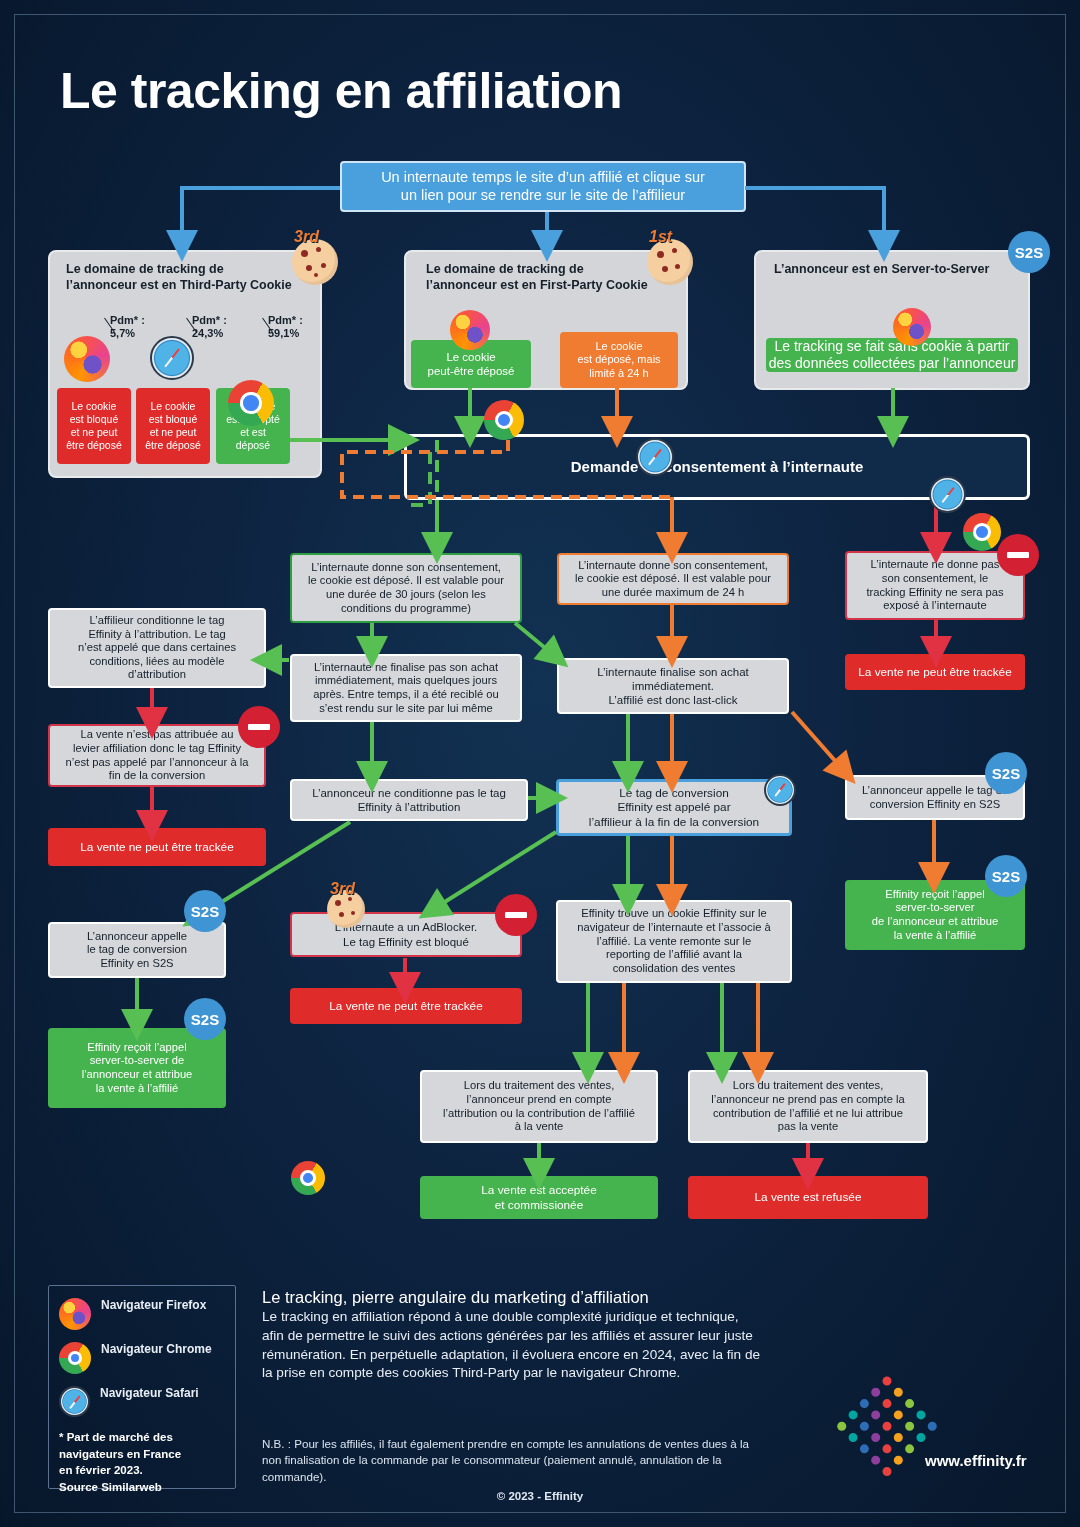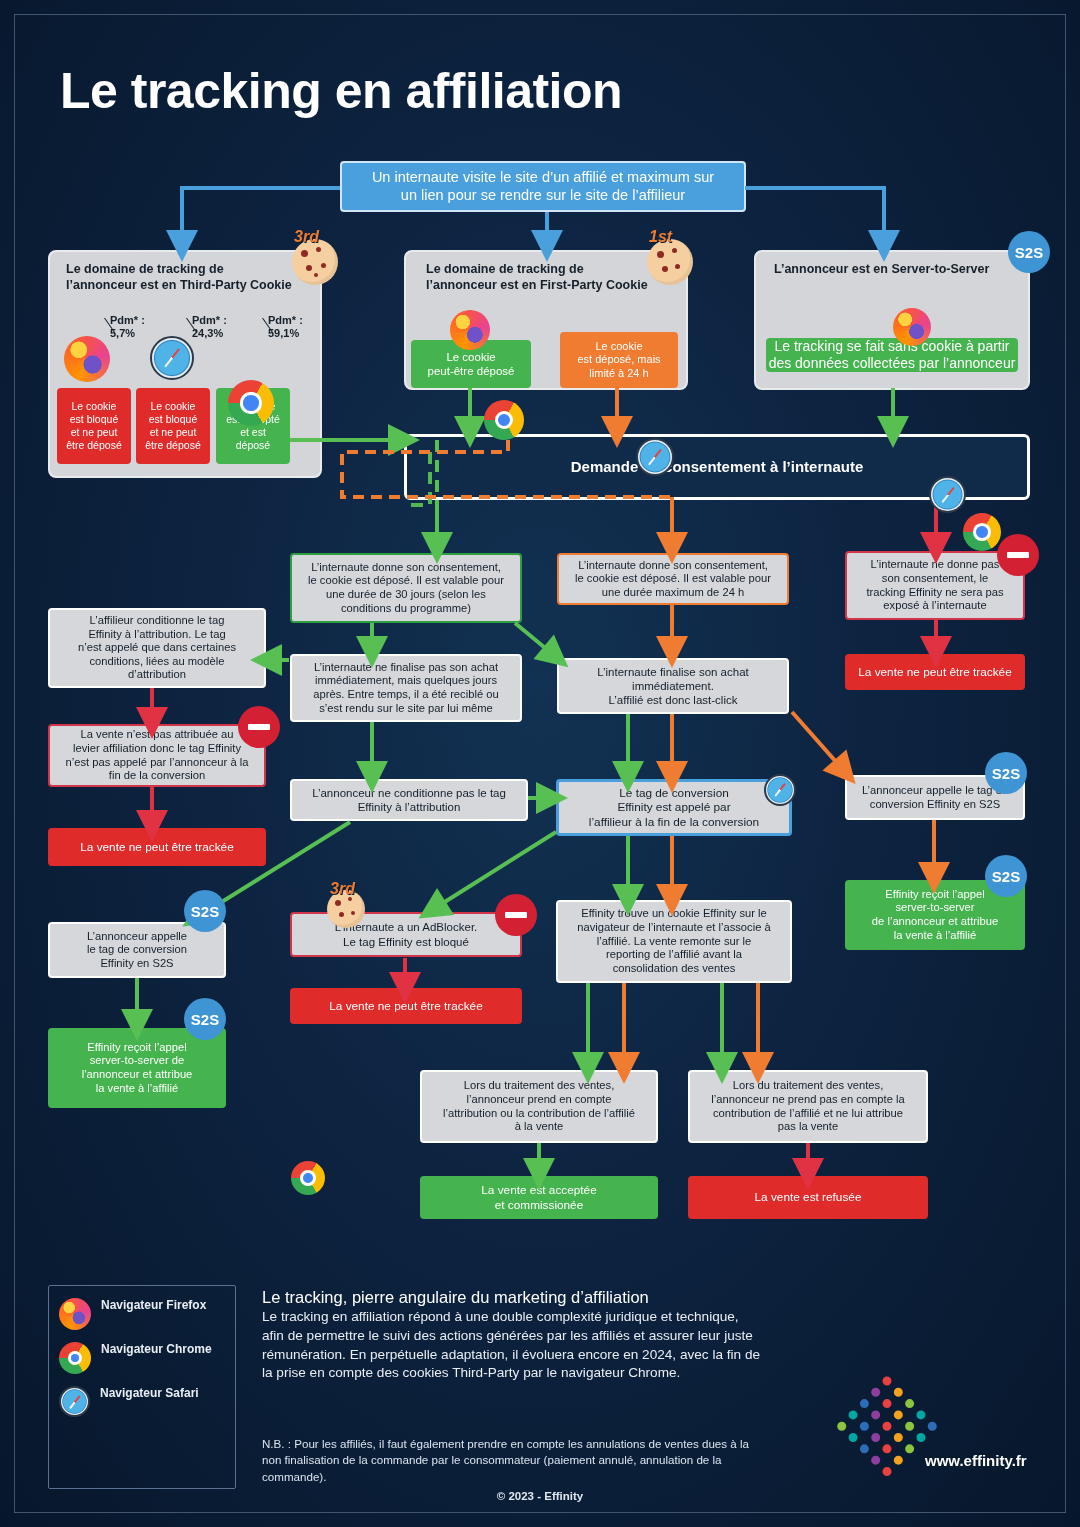--- a/index.html
+++ b/index.html
@@ -199,21 +199,21 @@
     <path d="M539,1143 L539,1174" stroke="#58bf53" marker-end="url(#aGreen)"></path>
     <path d="M808,1143 L808,1174" stroke="#e03243" marker-end="url(#aRed)"></path>
   </g>
 </svg>
 
 <div id="frame"></div>
 
 <h1 id="title">Le tracking en affiliation</h1>
 
 <div class="box blue" style="left:340px; top:161px; width:406px; height:51px; flex-direction:column; font-size:14.5px;">
-  <div>Un internaute visite le site d’un affilié et maximum sur</div>
+  <div>Un internaute temps le site d’un affilié et clique sur</div>
   <div>un lien pour se rendre sur le site de l’affilieur</div>
 </div>
 
 <div class="panel abs" style="left:48px; top:250px; width:274px; height:228px;"></div>
 <div class="bx-title" style="left:58px; top:262px; width:250px; font-size:12.5px;">Le domaine de tracking de</div>
 <div class="bx-title" style="left:58px; top:278px; width:250px; font-size:12.5px;">l’annonceur est en Third-Party Cookie</div>
 
 <div class="pdm" style="left:110px; top:314px;">
   <span>Pdm* :</span><br>
   <span>5,7%</span>
@@ -466,20 +466,24 @@
     <span>Navigateur Firefox</span>
   </div>
   <div class="leg-row">
     <div class="bico ch" style="position:relative; width:32px; height:32px; flex:0 0 32px;"></div>
     <span>Navigateur Chrome</span>
   </div>
   <div class="leg-row">
     <div class="bico sf" style="position:relative; width:31px; height:31px; flex:0 0 31px;"></div>
     <span>Navigateur Safari</span>
   </div>
+  <div class="leg-note" style="white-space:pre-line;">* Part de marché des
+navigateurs en France
+en février 2023.
+Source Similarweb</div>
 </div>
 
 <div id="foot-h">Le tracking, pierre angulaire du marketing d’affiliation</div>
 <div id="foot-p">Le tracking en affiliation répond à une double complexité juridique et technique, afin de permettre le suivi des actions générées par les affiliés et assurer leur juste rémunération. En perpétuelle adaptation, il évoluera encore en 2024, avec la fin de la prise en compte des cookies Third-Party par le navigateur Chrome.</div>
 <div id="foot-nb">N.B. : Pour les affiliés, il faut également prendre en compte les annulations de ventes dues à la non finalisation de la commande par le consommateur (paiement annulé, annulation de la commande).</div>
 <div id="copy">© 2023 - Effinity</div>
 
 <div id="logo">
   <div class="dots">
     <i style="left:0px;  top:0px;  background:#e8413f;"></i>

